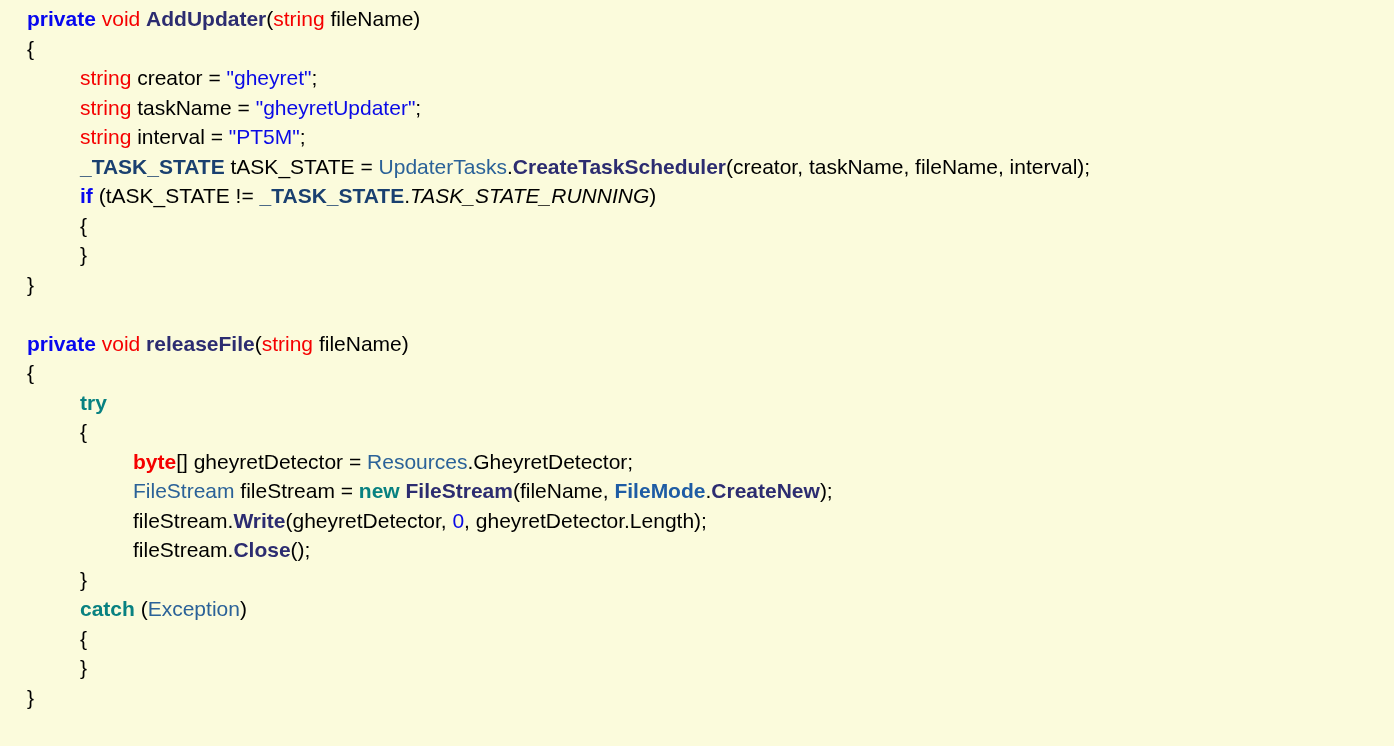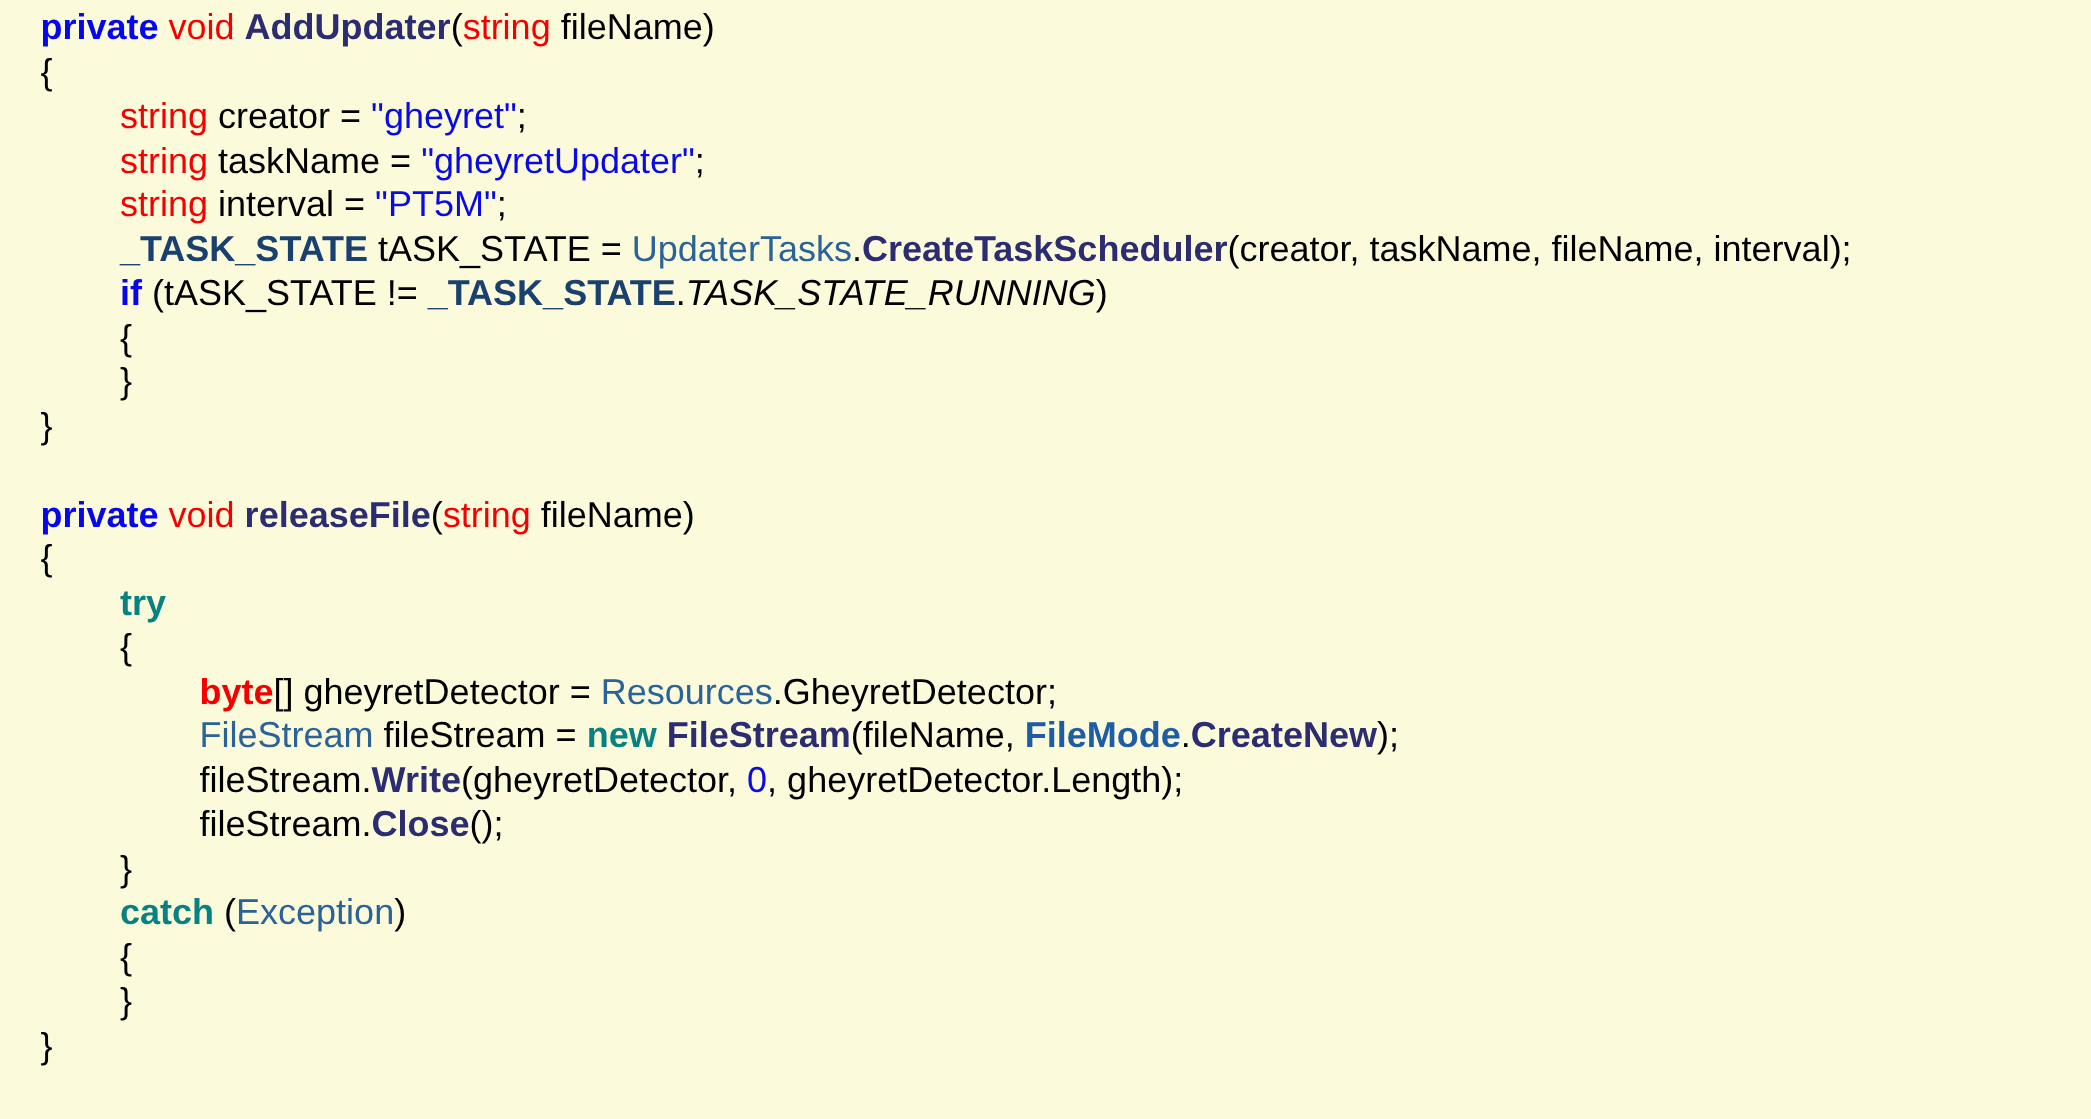--- a/index.html
+++ b/index.html
@@ -10,21 +10,21 @@
     width: 1394px;
     height: 746px;
     overflow: hidden;
     font-family: "Liberation Sans", sans-serif;
   }
   .code-view {
     width: 1394px;
     height: 746px;
     box-sizing: border-box;
     padding-top: 4px;
-    font-size: 24px;
+    font-size: 21px;
     line-height: 29.5px;
     white-space: pre;
     overflow: hidden;
   }
   .code-line {
     height: 29.5px;
     white-space: pre;
   }
   .code-line span {
     white-space: pre;

